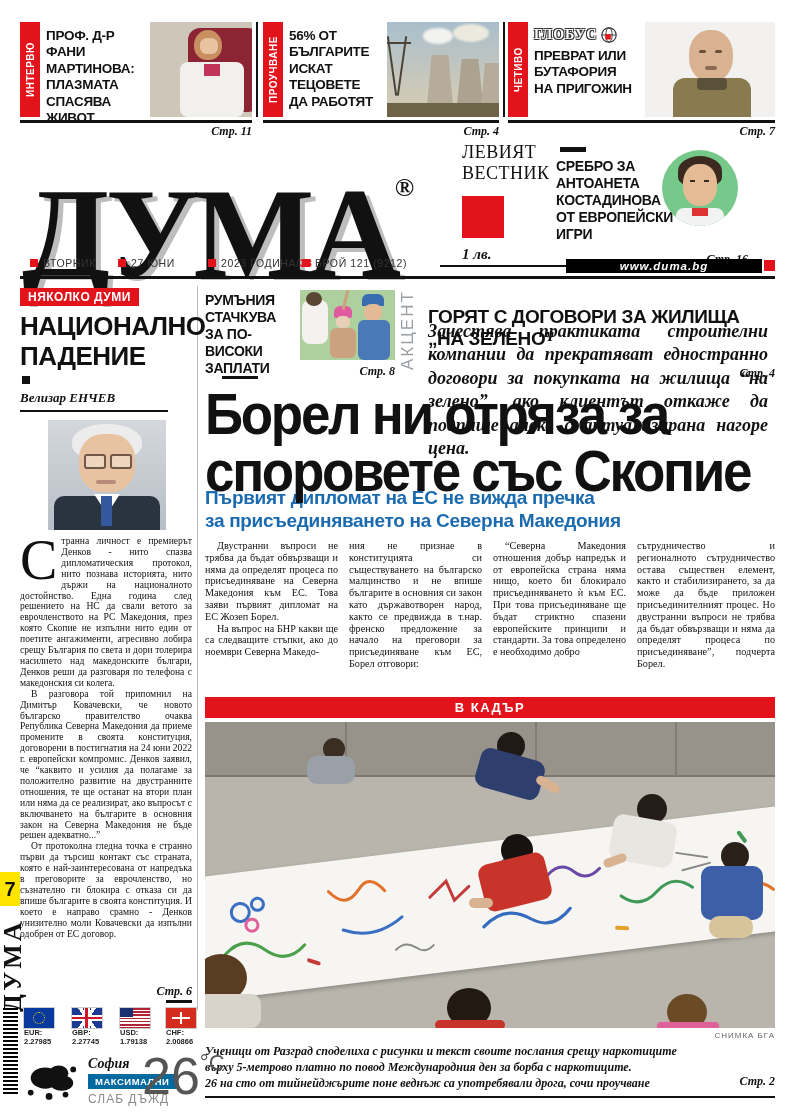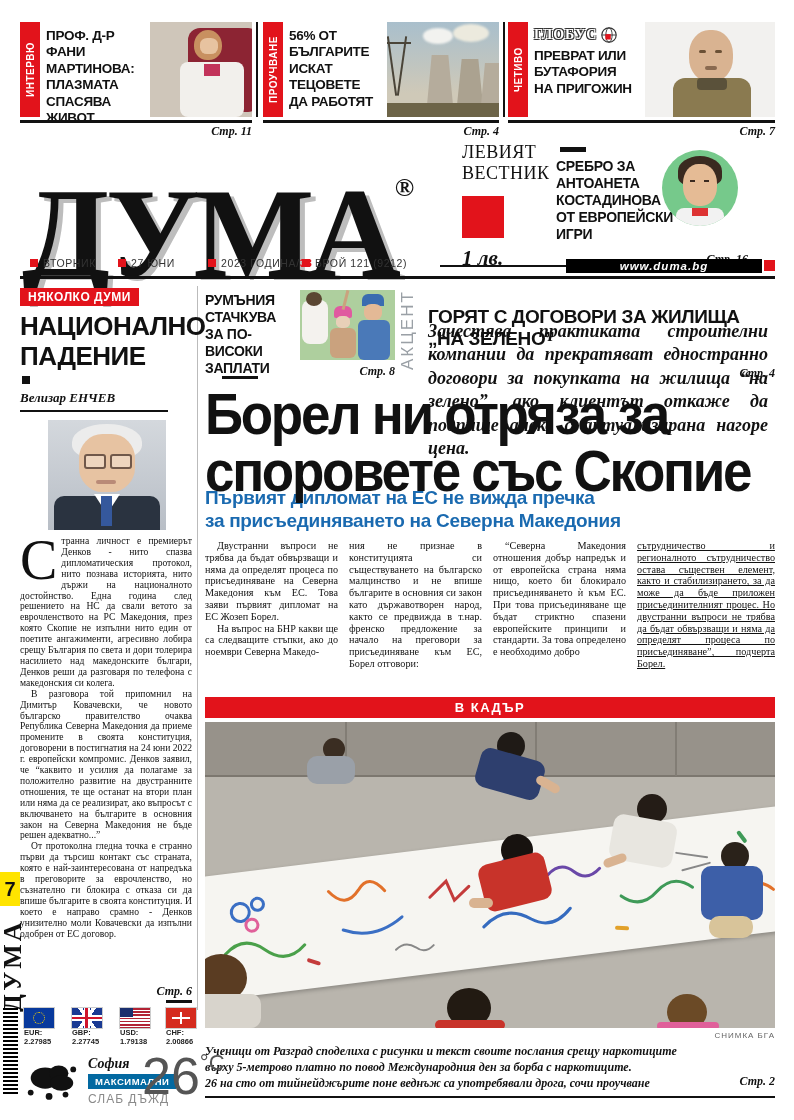--- a/index.html
+++ b/index.html
@@ -106,21 +106,21 @@
     <div class="trule abs" style="left:0;top:98px;width:267px;"></div>
     <div class="abs pageref" style="right:0;top:102px;width:80px;">Стр. 7</div>
   </div>
 
   <div class="abs serif" style="left:22px;top:128px;font-weight:700;font-size:128px;line-height:120px;letter-spacing:-6px;text-shadow:5px 4px 0 #bdbdbd;">
     <span>ДУМА</span><span style="font-size:26px;letter-spacing:0;vertical-align:80px;text-shadow:none;">®</span>
   </div>
   <div class="abs serif ml" style="left:462px;top:142px;font-size:18px;line-height:1.15;letter-spacing:.5px;">ЛЕВИЯТ
 ВЕСТНИК</div>
   <div class="abs redsq" style="left:462px;top:196px;width:42px;height:42px;"></div>
-  <div class="abs serif" style="left:462px;top:246px;font-style:italic;font-weight:700;font-size:21px;">1 лв.</div>
+  <div class="abs serif" style="left:462px;top:246px;font-style:italic;font-weight:700;font-size:15px;">1 лв.</div>
 
   <div class="abs" style="left:560px;top:147px;width:26px;height:5px;background:#111;"></div>
   <div class="abs teaser-title ml" style="left:556px;top:158px;width:130px;font-size:14px;">СРЕБРО ЗА
 АНТОАНЕТА
 КОСТАДИНОВА
 ОТ ЕВРОПЕЙСКИ ИГРИ</div>
   <div class="ph" style="left:662px;top:150px;width:76px;height:76px;border-radius:50%;background:#76c98b;">
     <div class="abs" style="left:16px;top:6px;width:44px;height:30px;background:#3a2a20;border-radius:50% 50% 30% 30%;"></div>
     <div class="abs" style="left:21px;top:14px;width:34px;height:42px;background:#e5bb95;border-radius:45%;"></div>
     <div class="abs" style="left:28px;top:30px;width:5px;height:2px;background:#3a2a20;"></div>
@@ -214,21 +214,21 @@
     <p>Двустранни въпроси не трябва да бъдат обвързващи и няма да определят процеса по присъединяване на Северна Македония към ЕС. Това заяви първият дипломат на ЕС Жозеп Борел.</p>
     <p>На въпрос на БНР какви ще са следващите стъпки, ако до ноември Северна Македо-</p>
   </div>
   <div class="abs artcol" style="left:349px;top:540px;width:133px;">
     <p style="text-indent:0;">ния не признае в конституцията си съществуването на българско малцинство и не впише българите в основния си закон като държавотворен народ, както се предвижда в т.нар. френско предложение за начало на преговори за присъединяване към ЕС, Борел отговори:</p>
   </div>
   <div class="abs artcol" style="left:493px;top:540px;width:133px;">
     <p>“Северна Македония отношения добър напредък и от европейска страна няма нищо, което би блокирало присъединяването ѝ към ЕС. При това присъединяване ще бъдат стриктно спазени европейските принципи и стандарти. За това определено е необходимо добро</p>
   </div>
   <div class="abs artcol" style="left:637px;top:540px;width:138px;">
-    <p style="text-indent:0;text-decoration:underline;">сътрудничество и регионалното сътрудничество остава съществен елемент, както и стабилизирането, за да може да бъде приложен присъединителният процес. Но двустранни въпроси не трябва да бъдат обвързващи и няма да определят процеса по присъединяване”, подчерта Борел.</p>
+    <p style="text-indent:0;">сътрудничество и регионалното сътрудничество остава съществен елемент, както и стабилизирането, за да може да бъде приложен присъединителният процес. Но двустранни въпроси не трябва да бъдат обвързващи и няма да определят процеса по присъединяване”, подчерта Борел.</p>
   </div>
 
   <div class="abs" style="left:205px;top:697px;width:570px;height:21px;background:#e2131b;color:#fff;display:flex;align-items:center;justify-content:center;font-weight:700;font-size:13px;letter-spacing:1.5px;text-align:right;">В КАДЪР</div>
 
   <div class="ph" style="left:205px;top:722px;width:570px;height:306px;background:#b9b5ad;">
     <div class="abs" style="left:0;top:0;width:570px;height:54px;background:#97928a;"></div>
     <div class="abs" style="left:0;top:53px;width:570px;height:2px;background:#7c776f;"></div>
     <div class="abs" style="left:140px;top:0;width:2px;height:54px;background:#827d75;"></div>
     <div class="abs" style="left:330px;top:0;width:2px;height:54px;background:#827d75;"></div>
     <div class="abs" style="left:470px;top:0;width:2px;height:54px;background:#827d75;"></div>

